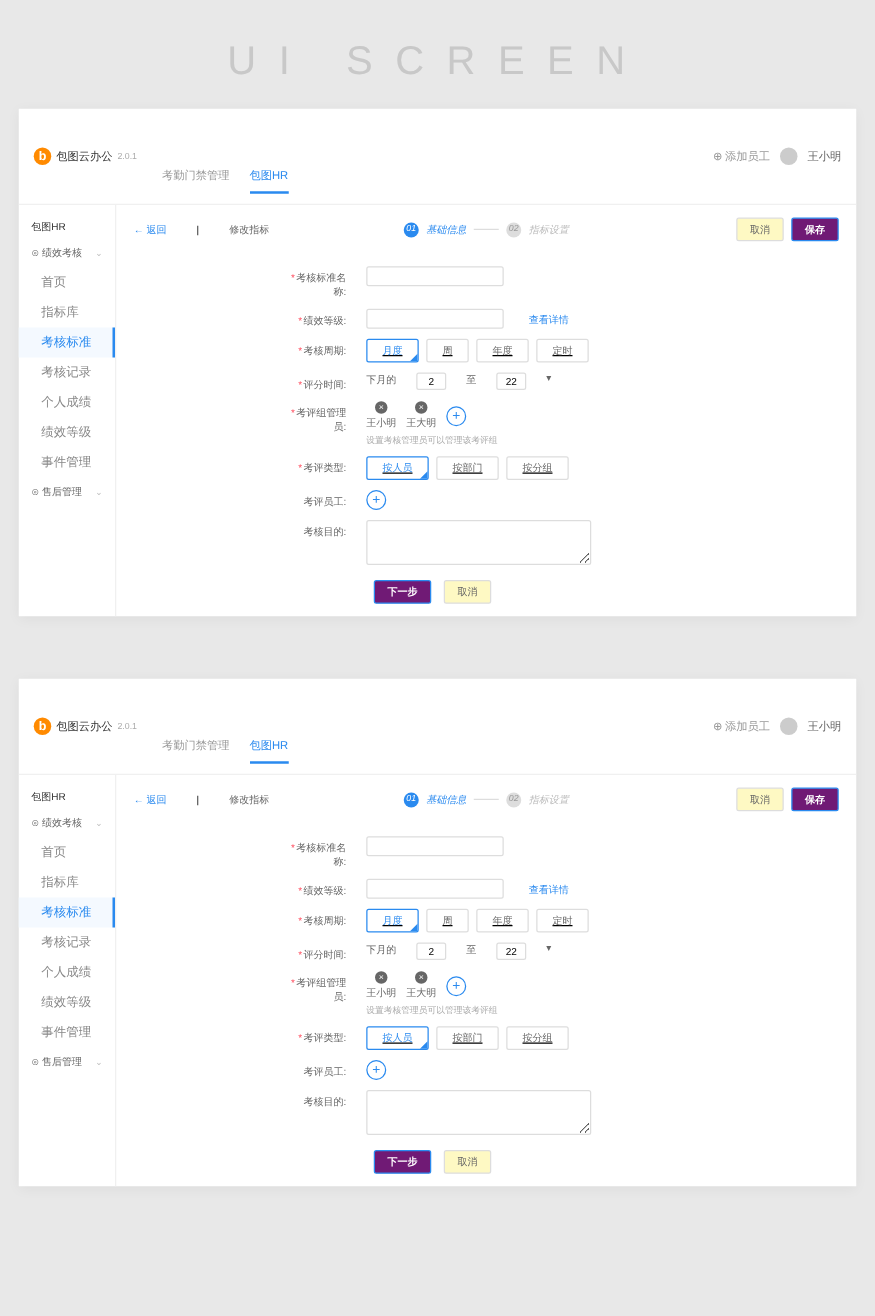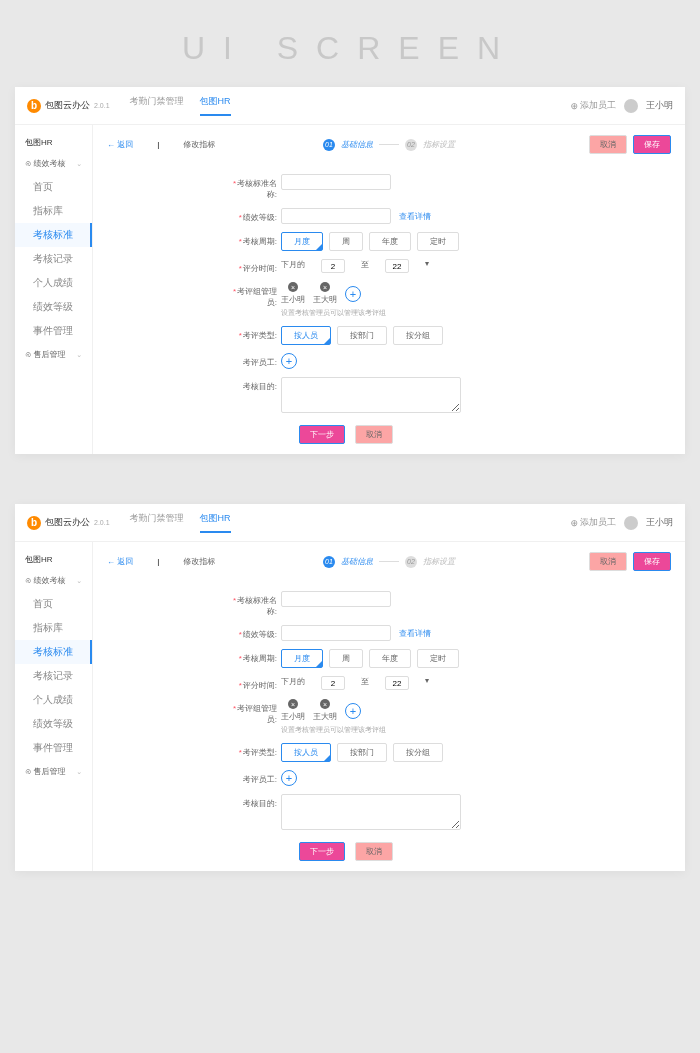--- a/index.html
+++ b/index.html
@@ -5,21 +5,21 @@
     * { margin: 0; padding: 0; box-sizing: border-box; font-family: -apple-system, BlinkMacSystemFont, "Segoe UI", "PingFang SC", "Microsoft YaHei", sans-serif; }
     body { background: #e8e8e8; width: 700px; padding: 0; }
     .page-title { text-align: center; font-size: 32px; letter-spacing: 18px; color: #c8c8c8; font-weight: 300; padding: 30px 0 20px; }
     .app-window { background: #fff; margin: 0 15px 50px; box-shadow: 0 2px 10px rgba(0,0,0,0.05); }
     .top-bar { display: flex; align-items: center; padding: 8px 12px; border-bottom: 1px solid #f0f0f0; font-size: 9px; }
     .logo-area { display: flex; align-items: center; gap: 4px; }
     .logo-icon { width: 14px; height: 14px; background: #ff8a00; border-radius: 50%; display: flex; align-items: center; justify-content: center; color: #fff; font-weight: bold; font-size: 10px; }
     .logo-text { font-weight: 500; color: #333; }
     .logo-version { color: #aaa; font-size: 7px; }
     .top-tabs { display: flex; margin-left: 20px; gap: 16px; }
-    .top-tab { color: #999; padding-bottom: 6px; cursor: pointer; }
+    .top-tab { color: #999; padding-bottom: 6px; cursor: pointer; margin-top: 39px; }
     .top-tab.active { color: #2a8aef; border-bottom: 2px solid #2a8aef; }
     .top-right { margin-left: auto; display: flex; align-items: center; gap: 8px; }
     .add-btn { color: #999; display: flex; align-items: center; gap: 2px; }
     .avatar { width: 14px; height: 14px; background: #ccc; border-radius: 50%; }
     .user-name { color: #666; }
     .main-area { display: flex; min-height: 320px; }
     .sidebar { width: 78px; border-right: 1px solid #f0f0f0; padding: 8px 0; }
     .sidebar-title { font-size: 8px; color: #333; padding: 4px 10px; font-weight: 500; }
     .sidebar-section { display: flex; align-items: center; justify-content: space-between; padding: 6px 10px; font-size: 8px; color: #666; cursor: pointer; }
     .chevron { font-size: 7px; color: #bbb; }
@@ -32,30 +32,30 @@
     .crumb { color: #666; }
     .steps { display: flex; align-items: center; gap: 6px; margin: 0 auto; position: absolute; left: 50%; transform: translateX(-50%); font-style: italic; }
     .step-num { width: 12px; height: 12px; border-radius: 50%; display: flex; align-items: center; justify-content: center; font-size: 7px; }
     .step-num.active { background: #2a8aef; color: #fff; }
     .step-num.inactive { background: #ddd; color: #999; }
     .step-label { font-size: 8px; }
     .step-label.active { color: #2a8aef; }
     .step-label.inactive { color: #bbb; }
     .step-line { width: 20px; height: 1px; background: #ddd; }
     .header-actions { display: flex; gap: 6px; }
-    .btn { padding: 3px 10px; font-size: 8px; border-radius: 2px; cursor: pointer; border: 1px solid #ddd; background: #fca5a5; color: #666; }
-    .btn.primary { background: #ec4899; color: #fff; border-color: #2a8aef; }
+    .btn { padding: 3px 10px; font-size: 8px; border-radius: 2px; cursor: pointer; border: 1px solid #ddd; background: #fef9c3; color: #666; }
+    .btn.primary { background: #701a75; color: #fff; border-color: #2a8aef; font-weight: bold; }
     .form { margin-top: 20px; padding-left: 120px; }
     .form-row { display: flex; align-items: flex-start; margin-bottom: 8px; font-size: 8px; }
-    .form-label { width: 50px; text-align: right; color: #666; padding-top: 4px; margin-right: 4px; }
+    .form-label { width: 50px; text-align: right; color: #666; padding-top: 4px; margin-right: 16px; }
     .required::before { content: '*'; color: #f56; margin-right: 1px; }
     .form-ctrl { flex: 1; }
     .text-input { width: 110px; height: 16px; border: 1px solid #ddd; border-radius: 2px; padding: 0 4px; font-size: 8px; }
-    .link { color: #2a8aef; margin-left: 8px; cursor: pointer; }
-    .tab-group { display: flex; gap: 6px; }
+    .link { color: #2a8aef; margin-left: 20px; cursor: pointer; }
+    .tab-group { display: flex; gap: 6px; text-decoration: underline; }
     .tab-btn { padding: 3px 12px; border: 1px solid #ddd; border-radius: 2px; font-size: 8px; color: #666; cursor: pointer; position: relative; }
     .tab-btn.selected { border-color: #2a8aef; color: #2a8aef; }
     .tab-btn.selected::after { content: ''; position: absolute; bottom: 0; right: 0; width: 0; height: 0; border-left: 6px solid transparent; border-bottom: 6px solid #2a8aef; }
     .date-row { display: flex; gap: 16px; font-size: 8px; color: #666; }
     .num-input { width: 24px; height: 14px; border: 1px solid #ddd; border-radius: 2px; text-align: center; font-size: 8px; }
     .people-row { display: flex; align-items: center; gap: 8px; }
     .person-chip { display: flex; flex-direction: column; align-items: center; gap: 2px; }
     .chip-del { width: 10px; height: 10px; background: #666; border-radius: 50%; color: #fff; font-size: 7px; display: flex; align-items: center; justify-content: center; cursor: pointer; }
     .chip-name { font-size: 8px; color: #666; }
     .add-circle { width: 16px; height: 16px; border: 1px solid #2a8aef; border-radius: 50%; display: flex; align-items: center; justify-content: center; color: #2a8aef; font-size: 11px; cursor: pointer; }

